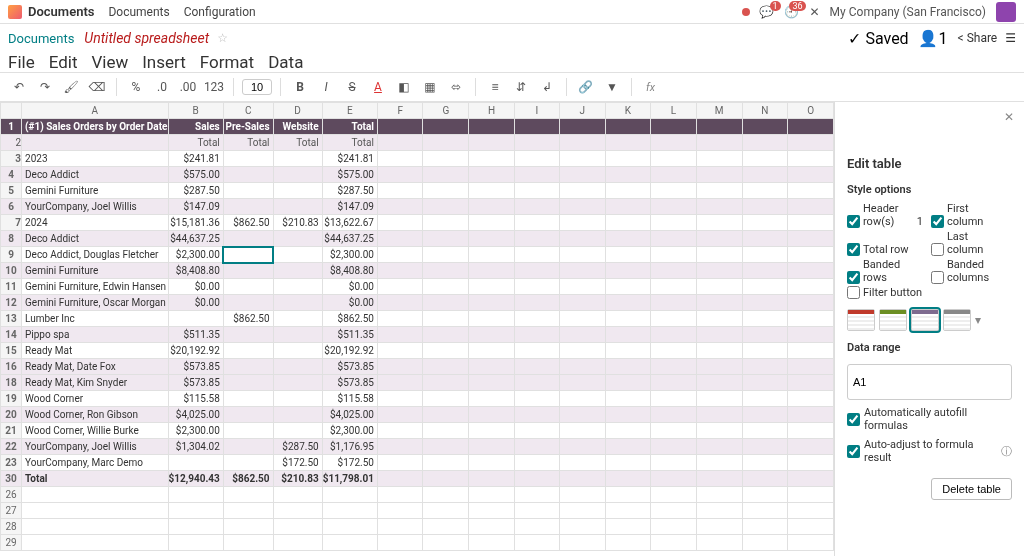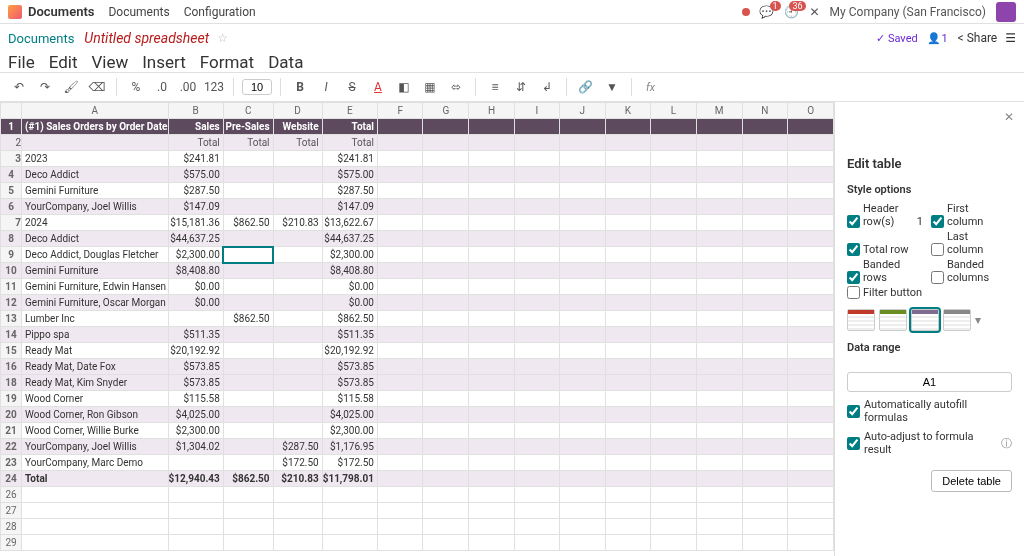--- a/index.html
+++ b/index.html
@@ -15,21 +15,21 @@
 .rec-dot { width: 8px; height: 8px; background: #d9534f; border-radius: 50%; }
 .badge { background: #d9534f; color: #fff; border-radius: 8px; font-size: 9px; padding: 0 3px; position: absolute; top: -4px; right: -6px; line-height: 10px; }
 .avatar { width: 20px; height: 20px; background: #8e44ad; border-radius: 3px; }
 
 
 .docrow { height: 28px; display: flex; align-items: center; padding: 0 8px; }
 .docrow .crumb { color: #017e84; font-size: 13px; margin-right: 10px; }
 .docrow .docname { color: #b91c1c; font-style: italic; font-size: 14px; margin-right: 8px; }
 .docrow .star { color: #bbb; cursor: pointer; }
 .docrow .spacer { flex: 1; }
-.docrow .saved { color: #6d28d9; font-size: 11px; margin-right: 10px; }
+.docrow .saved { color: #000000; font-size: 16px; margin-right: 10px; }
 .docrow .share { font-size: 12px; color: #333; cursor: pointer; }
 
 
 .menubar { height: 20px; display: flex; align-items: center; padding: 0 8px; font-size: 17px; }
 .menubar span { margin-right: 14px; cursor: pointer; }
 
 
 .toolbar { height: 30px; border-top: 1px solid #e0e0e0; border-bottom: 1px solid #e0e0e0; display: flex; align-items: center; padding: 0 8px; gap: 4px; }
 .toolbar .tb { width: 22px; height: 22px; display: flex; align-items: center; justify-content: center; color: #555; cursor: pointer; border-radius: 3px; font-size: 12px; }
 .toolbar .sep { width: 1px; height: 18px; background: #ddd; margin: 0 4px; }
@@ -66,21 +66,21 @@
 .sidepanel .close { position: absolute; top: 8px; right: 10px; cursor: pointer; color: #888; }
 .sidepanel .section-title { font-weight: 600; font-size: 11px; margin: 8px 0 6px; }
 .sidepanel .opts { display: flex; flex-wrap: wrap; gap: 2px 8px; font-size: 11px; }
 .sidepanel .opt { display: flex; align-items: flex-end; gap: 3px; width: 46%; }
 .sidepanel .opt input { accent-color: #017e84; }
 .styles-row { display: flex; gap: 4px; margin: 10px 0; flex-wrap: wrap; }
 .style-sw { width: 28px; height: 22px; border: 1px solid #ccc; border-radius: 2px; cursor: pointer; display: flex; flex-direction: column; }
 .style-sw.sel-sw { outline: 2px solid #017e84; }
 .style-sw .bar { height: 4px; }
 .style-sw .rows { flex: 1; background: repeating-linear-gradient(#fff,#fff 2px,#eee 2px,#eee 4px); }
-.sidepanel input[type=text] { width: 100%; border: 1px solid #ccc; border-radius: 3px; padding: 3px 5px; font-size: 11px; margin-top: 12px; text-align: center; }
+.sidepanel input[type=text] { width: 100%; border: 1px solid #ccc; border-radius: 3px; padding: 11px 5px; font-size: 11px; margin-top: 4px; }
 .del-btn { float: right; margin-top: 14px; border: 1px solid #bbb; background: #fff; padding: 4px 10px; border-radius: 3px; font-size: 11px; cursor: pointer; }
 .chk-line { display: flex; align-items: center; gap: 4px; font-size: 11px; margin-top: 6px; }
 .chk-line input { accent-color: #017e84; }
 </style>
 </head>
 <body>
 
 <div class="navbar">
   <div class="app-icon"></div>
   <div class="title">Documents</div>
@@ -570,21 +570,21 @@
             <td></td>
             <td></td>
             <td></td>
             <td></td>
             <td></td>
             <td></td>
             <td></td>
             <td></td>
           </tr>
           <tr class="band tot">
-            <td class="rownum">24</td>
+            <td class="rownum">30</td>
             <td class="lbl">Total</td>
             <td class="num">$12,940.43</td>
             <td class="num">$862.50</td>
             <td class="num">$210.83</td>
             <td class="num">$11,798.01</td>
             <td></td>
             <td></td>
             <td></td>
             <td></td>
             <td></td>

